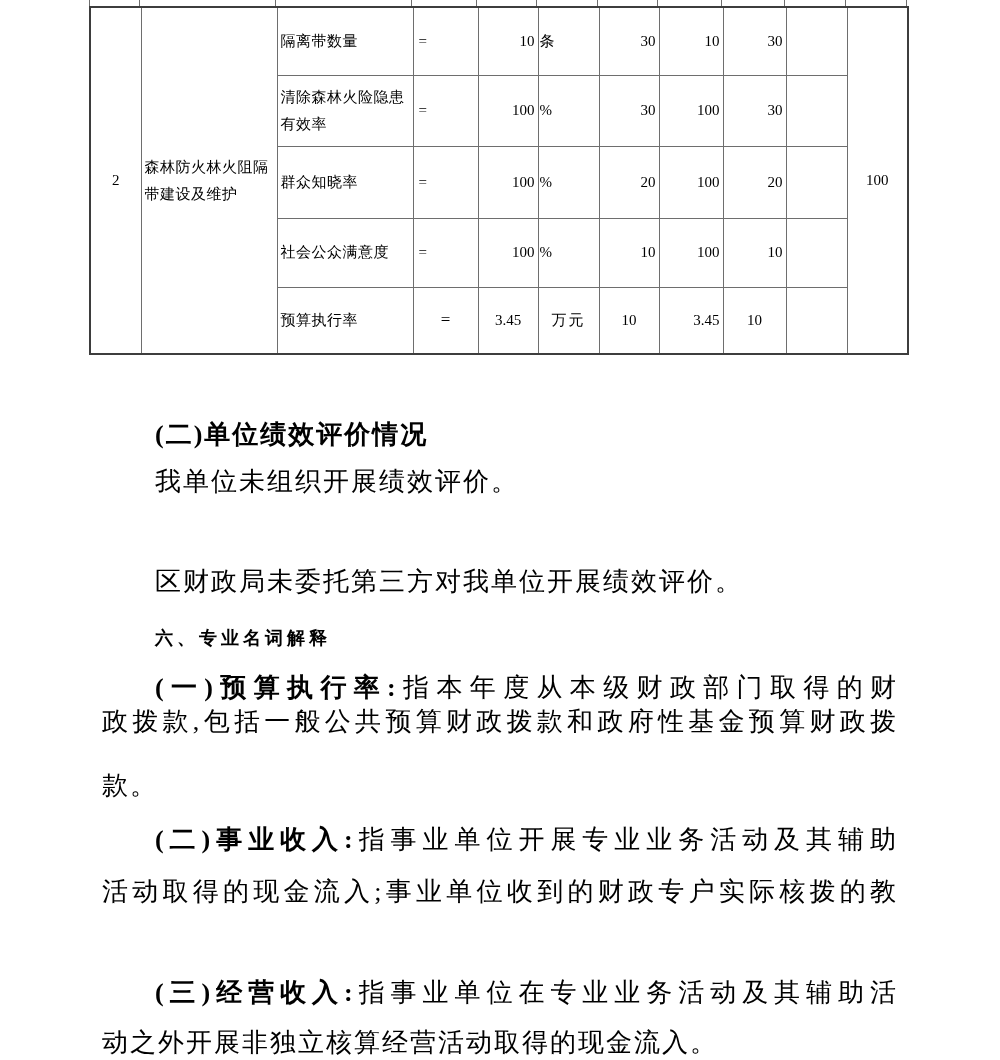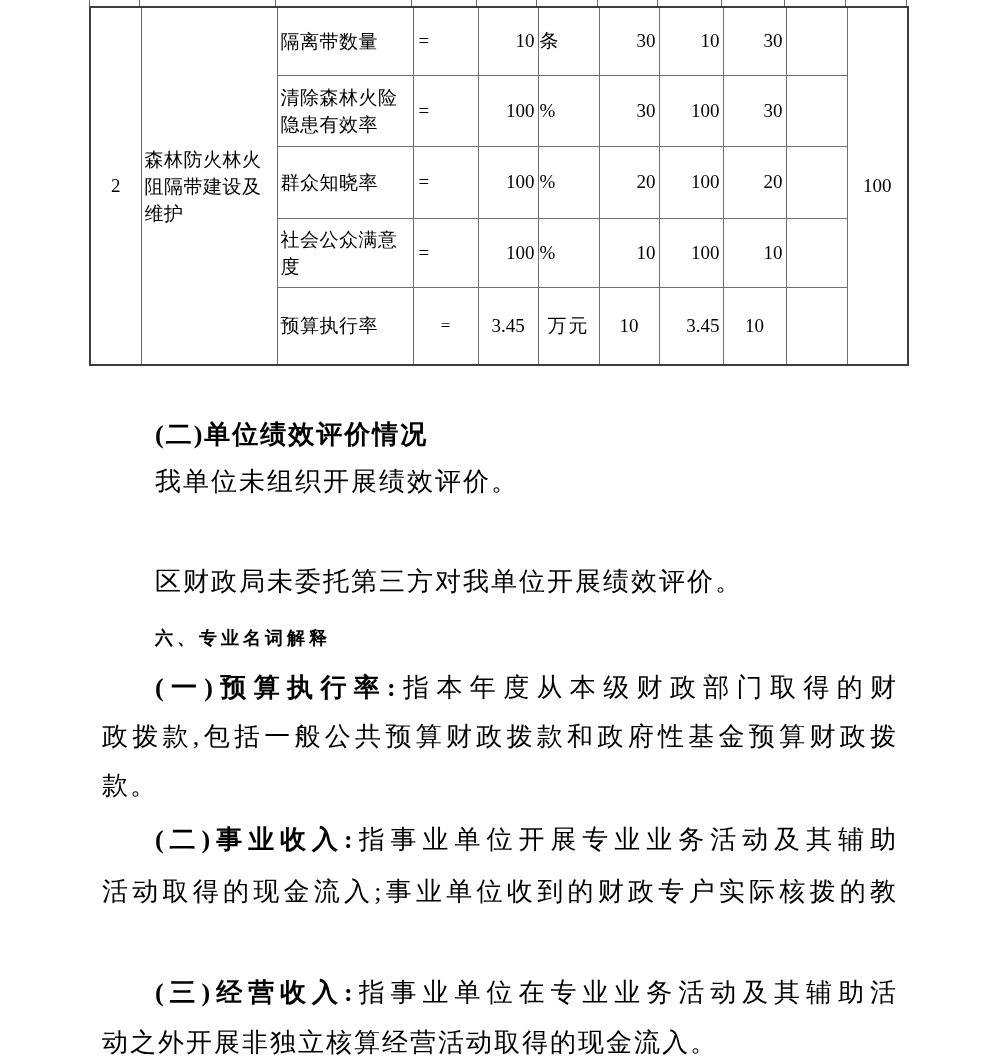--- a/index.html
+++ b/index.html
@@ -15,21 +15,21 @@
   .cutline { position:absolute; top:0; width:1px; height:7px; background:#6e6e6e; }
 
   
   table.perf {
     position:absolute; left:89px; top:6px; width:818px;
     border-collapse:collapse; table-layout:fixed;
     border:2px solid #3d3d3d;
   }
   table.perf td {
     border:1px solid #6e6e6e;
-    font-size:19px; vertical-align:middle;
+    font-size:15px; vertical-align:middle;
     overflow:hidden;
   }
   td.c-rownum { text-align:center; font-size:19px; }
   td.c-project { text-align:left; padding:0 1px 0 3px; line-height:27px; letter-spacing:.5px; font-size:18.5px; word-break:break-all; }
   td.c-ind { text-align:left; padding:0 0 0 3px; line-height:27px; letter-spacing:.5px; font-size:18.5px; word-break:break-all; }
   td.c-op { text-align:left; padding-left:5px; }
   td.c-val { text-align:right; padding-right:3px; }
   td.c-unit { text-align:left; padding-left:1px; font-size:18.5px; }
   td.c-w, td.c-act, td.c-score { text-align:right; padding-right:3px; }
   td.c-blank { }
@@ -128,41 +128,41 @@
     <tr style="height:69px">
       <td class="c-ind">社会公众满意度</td>
       <td class="c-op">=</td>
       <td class="c-val">100</td>
       <td class="c-unit">%</td>
       <td class="c-w">10</td>
       <td class="c-act">100</td>
       <td class="c-score">10</td>
       <td class="c-blank"></td>
     </tr>
-    <tr style="height:78px" class="r-last">
+    <tr style="height:67px" class="r-last">
       <td class="c-ind">预算执行率</td>
       <td class="c-op">=</td>
       <td class="c-val">3.45</td>
       <td class="c-unit">万元</td>
       <td class="c-w">10</td>
       <td class="c-act">3.45</td>
       <td class="c-score">10</td>
       <td class="c-blank"></td>
     </tr>
   </tbody>
     </table>
 
   <div class="bl indent kai-h" style="top:415px">(二)单位绩效评价情况</div>
   <div class="bl indent" style="top:462px">我单位未组织开展绩效评价。</div>
   <div class="bl indent" style="top:562px">区财政局未委托第三方对我单位开展绩效评价。</div>
 
   <div class="bl indent hei" style="top:618px">六、专业名词解释</div>
 
   <div class="bl indent just" style="top:668px"><span class="pre">(一)预算执行率:</span><span>指本年度从本级财政部门取得的财</span></div>
-  <div class="bl just" style="top:717px">政拨款,包括一般公共预算财政拨款和政府性基金预算财政拨</div>
+  <div class="bl just" style="top:702px">政拨款,包括一般公共预算财政拨款和政府性基金预算财政拨</div>
   <div class="bl" style="top:766px">款。</div>
 
   <div class="bl indent just" style="top:820px"><span class="pre">(二)事业收入:</span><span>指事业单位开展专业业务活动及其辅助</span></div>
   <div class="bl just" style="top:872px">活动取得的现金流入;事业单位收到的财政专户实际核拨的教</div>
 
   <div class="bl indent just" style="top:973px"><span class="pre">(三)经营收入:</span><span>指事业单位在专业业务活动及其辅助活</span></div>
   <div class="bl" style="top:1023px">动之外开展非独立核算经营活动取得的现金流入。</div>
 
 </div>
 

